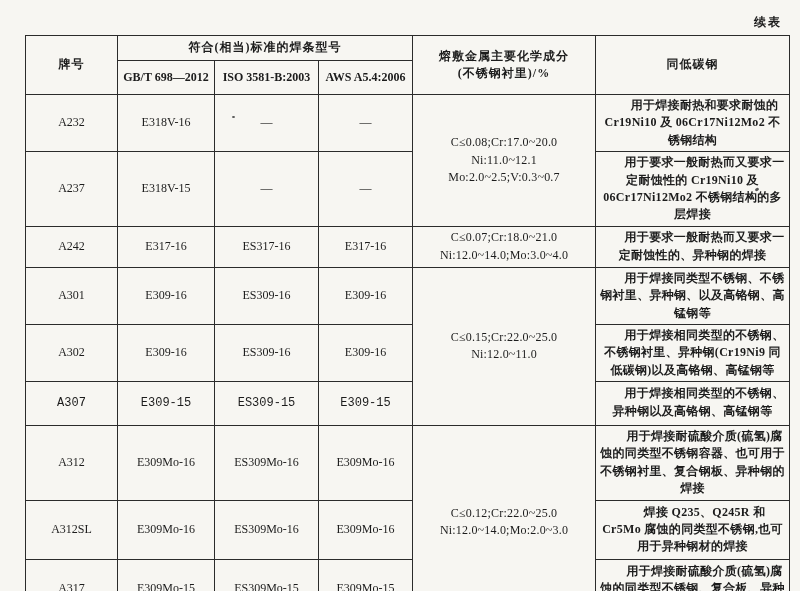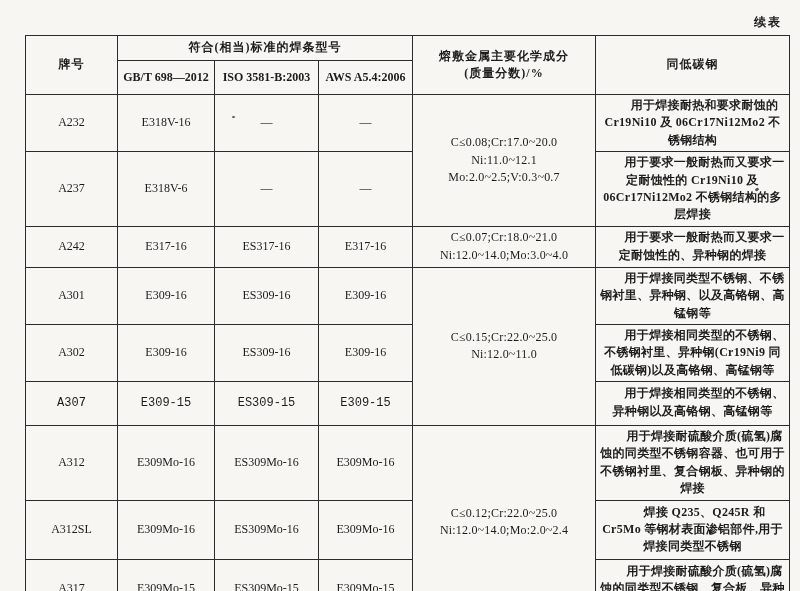--- a/index.html
+++ b/index.html
@@ -77,21 +77,21 @@
       <col style="width:183px">
       <col style="width:194px">
     </colgroup>
 
     <tbody>
         <tr class="h1">
       <td class="hd zh" rowspan="2">牌号</td>
       <td class="hd zh" colspan="3">符合(相当)标准的焊条型号</td>
       <td class="hd zh" rowspan="2">
         <div>熔敷金属主要化学成分</div>
-        <div>(质量分数)/%</div>
+        <div>(不锈钢衬里)/%</div>
       </td>
       <td class="hd zh" rowspan="2">同低碳钢</td>
     </tr>
     <tr class="h2">
       <td class="hd std">GB/T 698—2012</td>
       <td class="hd std">ISO 3581-B:2003</td>
       <td class="hd std">AWS A5.4:2006</td>
     </tr>
 
     <tr class="r0">
@@ -104,21 +104,21 @@
         <div>Ni:11.0~12.1</div>
         <div>Mo:2.0~2.5;V:0.3~0.7</div>
       </td>
       <td class="usage">
             <div>用于焊接耐热和要求耐蚀的 Cr19Ni10 及 06Cr17Ni12Mo2 不锈钢结构</div>
           </td>
     </tr>
 
     <tr class="r1">
       <td>A237</td>
-      <td>E318V-6</td>
+      <td>E318V-15</td>
       <td>—</td>
       <td>—</td>
       <td class="usage">
             <div>用于要求一般耐热而又要求一定耐蚀性的 Cr19Ni10 及 06Cr17Ni12Mo2 不锈钢结构的多层焊接</div>
           </td>
     </tr>
 
     <tr class="r2">
       <td>A242</td>
       <td>E317-16</td>
@@ -167,34 +167,34 @@
           </td>
     </tr>
 
     <tr class="r6">
       <td>A312</td>
       <td>E309Mo-16</td>
       <td>ES309Mo-16</td>
       <td>E309Mo-16</td>
       <td class="comp" rowspan="3">
         <div>C≤0.12;Cr:22.0~25.0</div>
-        <div>Ni:12.0~14.0;Mo:2.0~2.4</div>
+        <div>Ni:12.0~14.0;Mo:2.0~3.0</div>
       </td>
       <td class="usage">
             <div>用于焊接耐硫酸介质(硫氢)腐蚀的同类型不锈钢容器、也可用于不锈钢衬里、复合钢板、异种钢的焊接</div>
           </td>
     </tr>
 
     <tr class="r7">
       <td>A312SL</td>
       <td>E309Mo-16</td>
       <td>ES309Mo-16</td>
       <td>E309Mo-16</td>
       <td class="usage">
-            <div>焊接 Q235、Q245R 和 Cr5Mo 等钢材表面渗铝部件,用于焊接同类型不锈钢</div>
+            <div>焊接 Q235、Q245R 和 Cr5Mo 腐蚀的同类型不锈钢,也可用于异种钢材的焊接</div>
           </td>
     </tr>
 
     <tr class="r8">
       <td>A317</td>
       <td>E309Mo-15</td>
       <td>ES309Mo-15</td>
       <td>E309Mo-15</td>
       <td class="usage">
             <div>用于焊接耐硫酸介质(硫氢)腐蚀的同类型不锈钢、复合板、异种钢</div>

